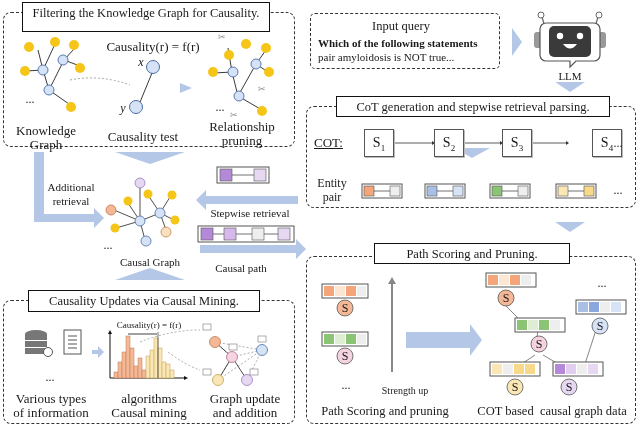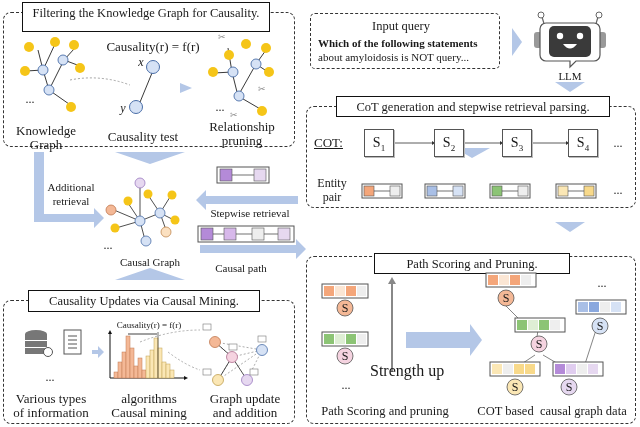--- a/index.html
+++ b/index.html
@@ -109,21 +109,21 @@
 </div>
 <div class="lbl" style="left:98px;top:130px;width:90px;font-size:13px;">Causality test</div>
 <div class="lbl" style="left:200px;top:120px;width:84px;font-size:13px;">
   <div>Relationship</div>
   <div>pruning</div>
 </div>
 
 <div class="panel" style="left:310px;top:13px;width:190px;height:56px;border-radius:5px;"></div>
 <div class="lbl" style="left:306px;top:19px;width:190px;font-size:12.5px;">Input query</div>
 <div class="lbl" style="left:318px;top:36px;text-align:left;font-size:11px;font-weight:bold;">Which of the following statements</div>
-<div class="lbl" style="left:318px;top:50px;text-align:left;font-size:11px;">about amyloidosis is NOT query...</div>
+<div class="lbl" style="left:318px;top:50px;text-align:left;font-size:11px;">pair amyloidosis is NOT true...</div>
 
 <svg width="640" height="427">
   <line x1="542" y1="17" x2="545" y2="27" stroke="#666" stroke-width="1.2"></line>
   <line x1="598" y1="17" x2="595" y2="27" stroke="#666" stroke-width="1.2"></line>
   <circle cx="541" cy="15" r="3" fill="#fff" stroke="#666"></circle>
   <circle cx="599" cy="15" r="3" fill="#fff" stroke="#666"></circle>
   <rect x="534" y="32" width="8" height="16" rx="3" fill="#999"></rect>
   <rect x="598" y="32" width="8" height="16" rx="3" fill="#999"></rect>
   <path d="M546,23 h48 a6,6 0 0 1 6,6 v26 a6,6 0 0 1 -6,6 h-18 l-6,6 l0,-6 h-24 a6,6 0 0 1 -6,-6 v-26 a6,6 0 0 1 6,-6 z" fill="#fff" stroke="#555" stroke-width="1.2"></path>
   <rect x="549" y="26" width="42" height="31" rx="5" fill="#3a3a3a"></rect>
@@ -144,21 +144,21 @@
   </g>
   <g fill="#333">
     <polygon points="432,141 435,143 432,145"></polygon>
       <polygon points="500,141 503,143 500,145"></polygon>
       <polygon points="566,141 569,143 566,145"></polygon>
   </g>
 </svg>
 <div class="sbox" style="left:364px;top:129px;"><span>S</span><sub>1</sub></div>
 <div class="sbox" style="left:434px;top:129px;"><span>S</span><sub>2</sub></div>
 <div class="sbox" style="left:502px;top:129px;"><span>S</span><sub>3</sub></div>
-<div class="sbox" style="left:568px;top:129px;"><span>S</span><sub>4</sub></div>
+<div class="sbox" style="left:592px;top:129px;"><span>S</span><sub>4</sub></div>
 <div class="lbl" style="left:610px;top:136px;width:16px;">...</div>
 <div class="lbl" style="left:314px;top:176px;width:36px;font-size:12px;">
   <div>Entity</div>
   <div>pair</div>
 </div>
 <svg width="640" height="427">
   <g>
     <rect x="362" y="184" width="40" height="14" fill="#fff" stroke="#555"></rect>
       <rect x="364" y="186" width="10" height="10" fill="#f4a67a" stroke="#555" stroke-width="0.6"></rect>
     <line x1="374" y1="191" x2="390" y2="191" stroke="#333" stroke-width="0.7"></line>
@@ -323,21 +323,21 @@
 <div class="lbl" style="left:104px;top:392px;width:90px;font-size:13px;">
   <div>algorithms</div>
   <div>Causal mining</div>
 </div>
 <div class="lbl" style="left:200px;top:392px;width:90px;font-size:13px;">
   <div>Graph update</div>
   <div>and addition</div>
 </div>
 
 <div class="panel" style="left:306px;top:256px;width:330px;height:168px;"></div>
-<div class="title-box" style="left:374px;top:243px;width:196px;height:21px;margin-top:10px;">Path Scoring and Pruning.</div>
+<div class="title-box" style="left:374px;top:243px;width:196px;height:21px;">Path Scoring and Pruning.</div>
 <svg width="640" height="427">
 
   <line x1="392" y1="372" x2="392" y2="282" stroke="#888" stroke-width="2"></line>
   <polygon points="388,284 392,277 396,284" fill="#888"></polygon>
 
   <g>
     <rect x="322" y="284" width="46" height="14" fill="#fff" stroke="#555"></rect>
     <rect x="324" y="286" width="10" height="10" fill="#f4a67a"></rect>
       <rect x="335" y="286" width="10" height="10" fill="#fbe6d4"></rect>
     <rect x="346" y="286" width="10" height="10" fill="#f4a67a"></rect>
@@ -404,15 +404,15 @@
 
 <div class="lbl" style="left:339px;top:301px;width:12px;font-size:12px;">S</div>
 <div class="lbl" style="left:339px;top:349px;width:12px;font-size:12px;">S</div>
 <div class="lbl" style="left:500px;top:291px;width:12px;font-size:12px;">S</div>
 <div class="lbl" style="left:533px;top:337px;width:12px;font-size:12px;">S</div>
 <div class="lbl" style="left:594px;top:319px;width:12px;font-size:12px;">S</div>
 <div class="lbl" style="left:509px;top:380px;width:12px;font-size:12px;">S</div>
 <div class="lbl" style="left:563px;top:380px;width:12px;font-size:12px;">S</div>
 <div class="lbl" style="left:338px;top:378px;width:16px;">...</div>
 <div class="lbl" style="left:594px;top:276px;width:16px;">...</div>
-<div class="lbl" style="left:370px;top:364px;width:70px;font-size:16px;">Strength up</div>
+<div class="lbl" style="left:370px;top:384px;width:70px;font-size:10px;">Strength up</div>
 <div class="lbl" style="left:310px;top:404px;width:150px;font-size:12.5px;">Path Scoring and pruning</div>
 <div class="lbl" style="left:470px;top:404px;width:164px;font-size:12.5px;white-space:pre;">COT based  causal graph data</div>
 
 </body></html>

